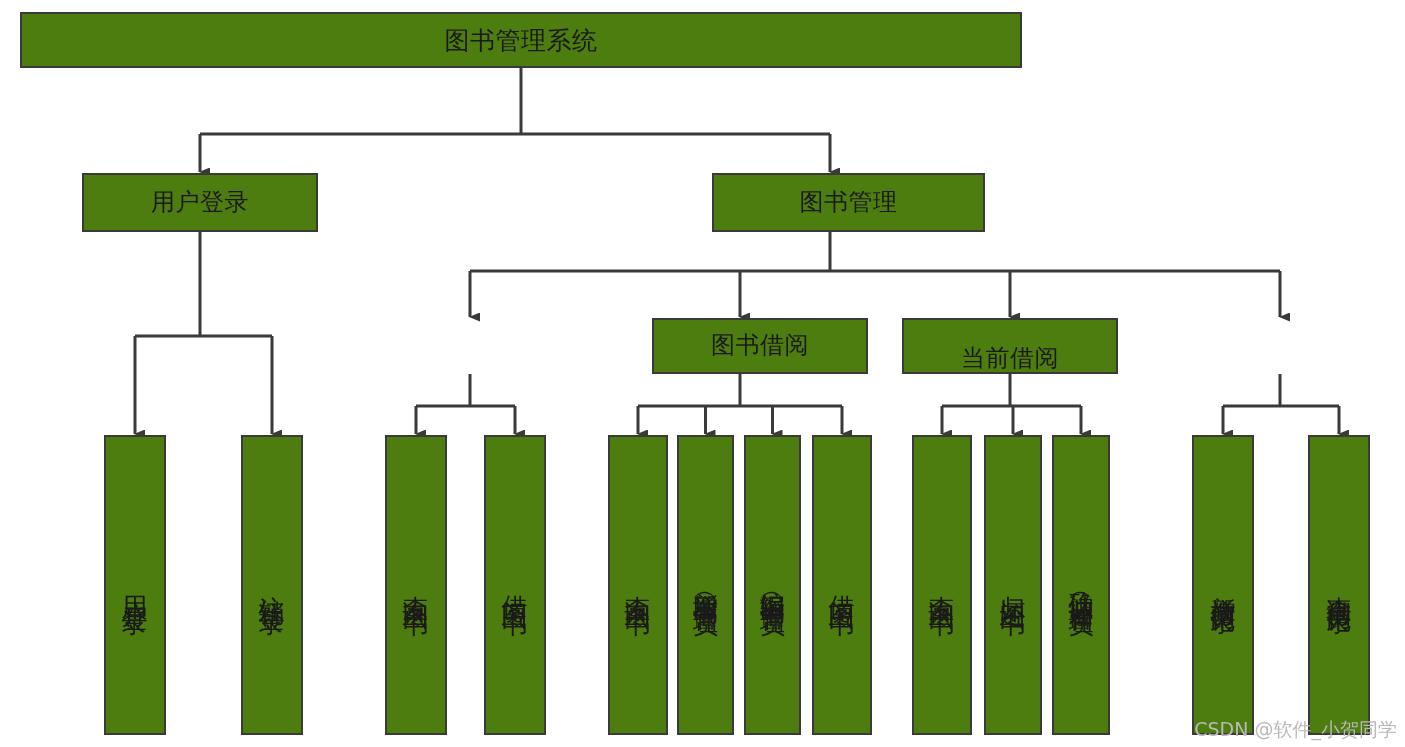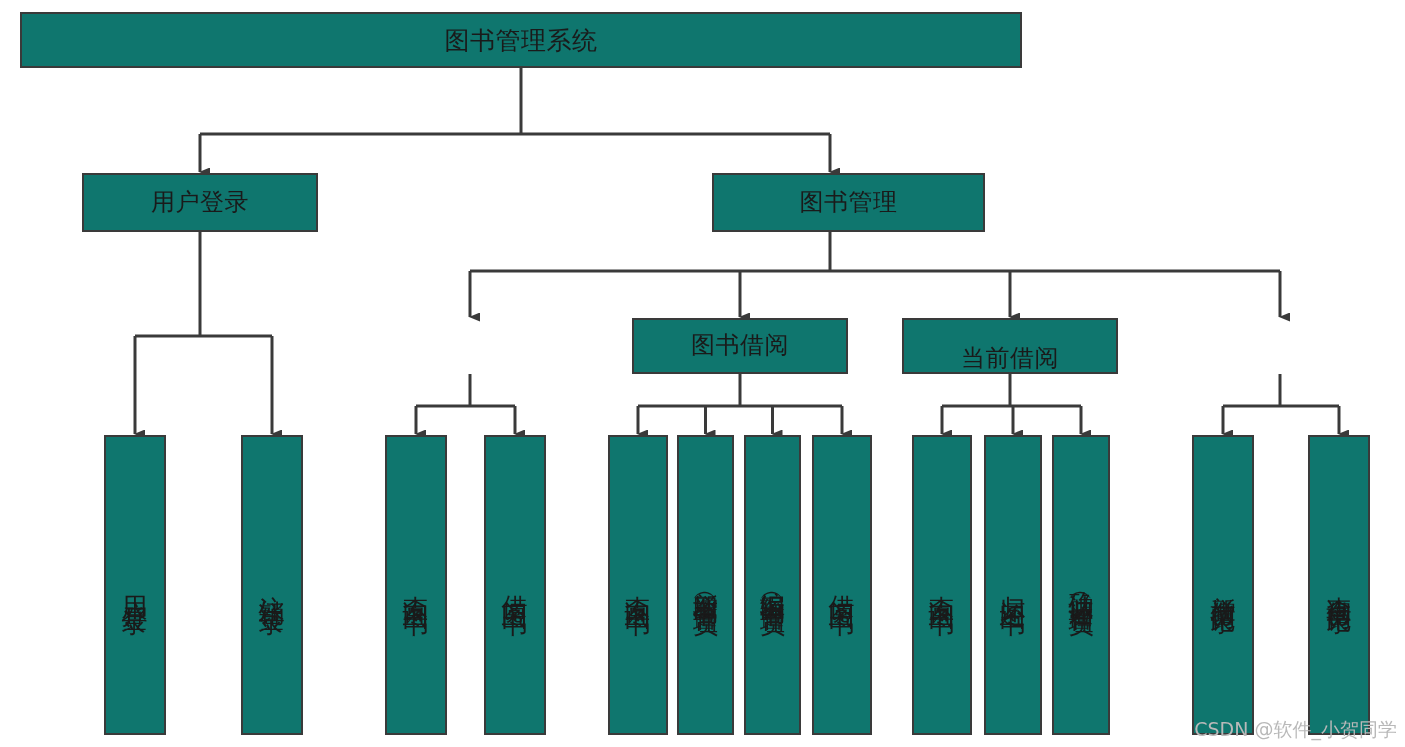--- a/index.html
+++ b/index.html
@@ -18,21 +18,21 @@
   #edges{
     position:absolute;
     left:0; top:0;
     width:1405px;
     height:747px;
     pointer-events:none;
   }
   .node{
     position:absolute;
     box-sizing:border-box;
-    background:#0f766e;
+    background:#4d7c0f;
     border:2.5px solid #3a3a3a;
     display:flex;
     align-items:center;
     justify-content:center;
     z-index:2;
   }
   .node .label{
     color:#1a1a1a;
     text-align:center;
     line-height:1.08;
@@ -126,21 +126,21 @@
     <span class="label">图书管理系统</span>
   </div>
 
   <div class="node h" style="left: 82px; top: 173px; width: 236px; height: 59px;">
     <span class="label">用户登录</span>
   </div>
   <div class="node h" style="left: 712px; top: 173px; width: 273px; height: 59px;">
     <span class="label">图书管理</span>
   </div>
 
-  <div class="node h" style="left: 632px; top: 318px; width: 216px; height: 56px;">
+  <div class="node h" style="left: 652px; top: 318px; width: 216px; height: 56px;">
     <span class="label">图书借阅</span>
   </div>
   <div class="node h" style="left: 902px; top: 318px; width: 216px; height: 56px; align-items: flex-end;">
     <span class="label">当前借阅</span>
   </div>
 
   <div class="node v" style="left: 104px; top: 435px; width: 62px; height: 300px;">
     <span class="label">用户登录</span>
   </div>
   <div class="node v" style="left: 241px; top: 435px; width: 62px; height: 300px;">

